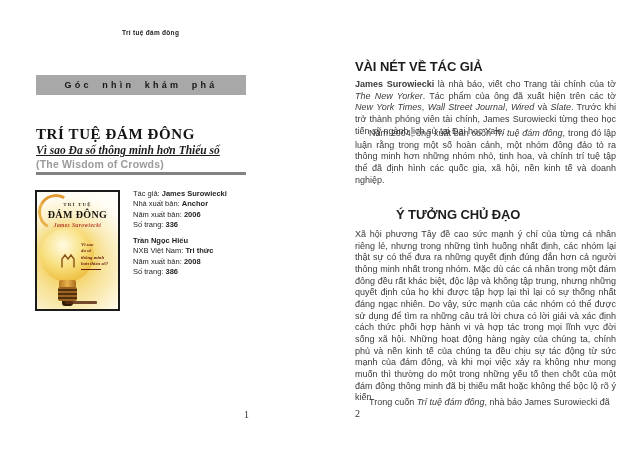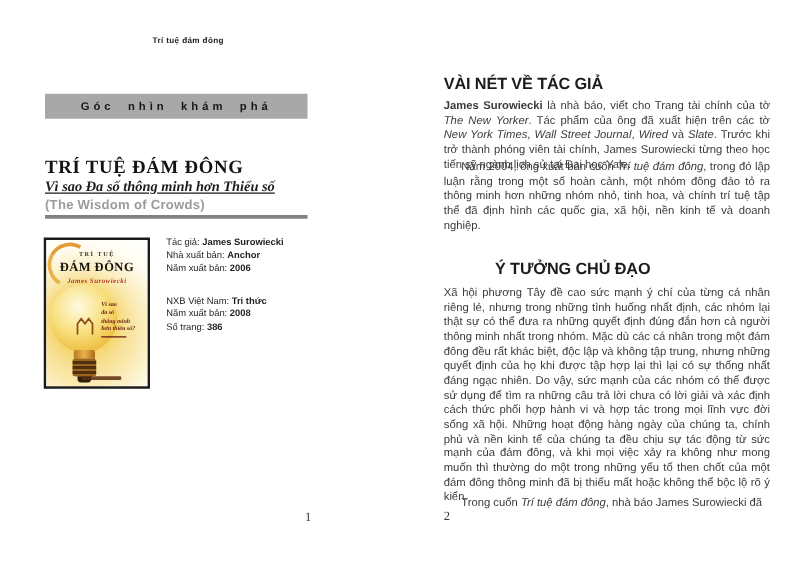--- a/index.html
+++ b/index.html
@@ -120,23 +120,31 @@
         <span class="val">James Surowiecki</span>
       </div>
       <div>
         <span class="lbl">Nhà xuất bản:</span>
         <span class="val">Anchor</span>
       </div>
       <div>
         <span class="lbl">Năm xuất bản:</span>
         <span class="val">2006</span>
       </div>
+      <div>
+        <span class="lbl">Số trang:</span>
+        <span class="val">336</span>
+      </div>
     </div>
 
     <div class="abs info-block" id="info-vietnamese">
+      <div>
+        <span class="lbl"></span>
+        <span class="val">Trần Ngọc Hiếu</span>
+      </div>
       <div>
         <span class="lbl">NXB Việt Nam:</span>
         <span class="val">Tri thức</span>
       </div>
       <div>
         <span class="lbl">Năm xuất bản:</span>
         <span class="val">2008</span>
       </div>
       <div>
         <span class="lbl">Số trang:</span>

